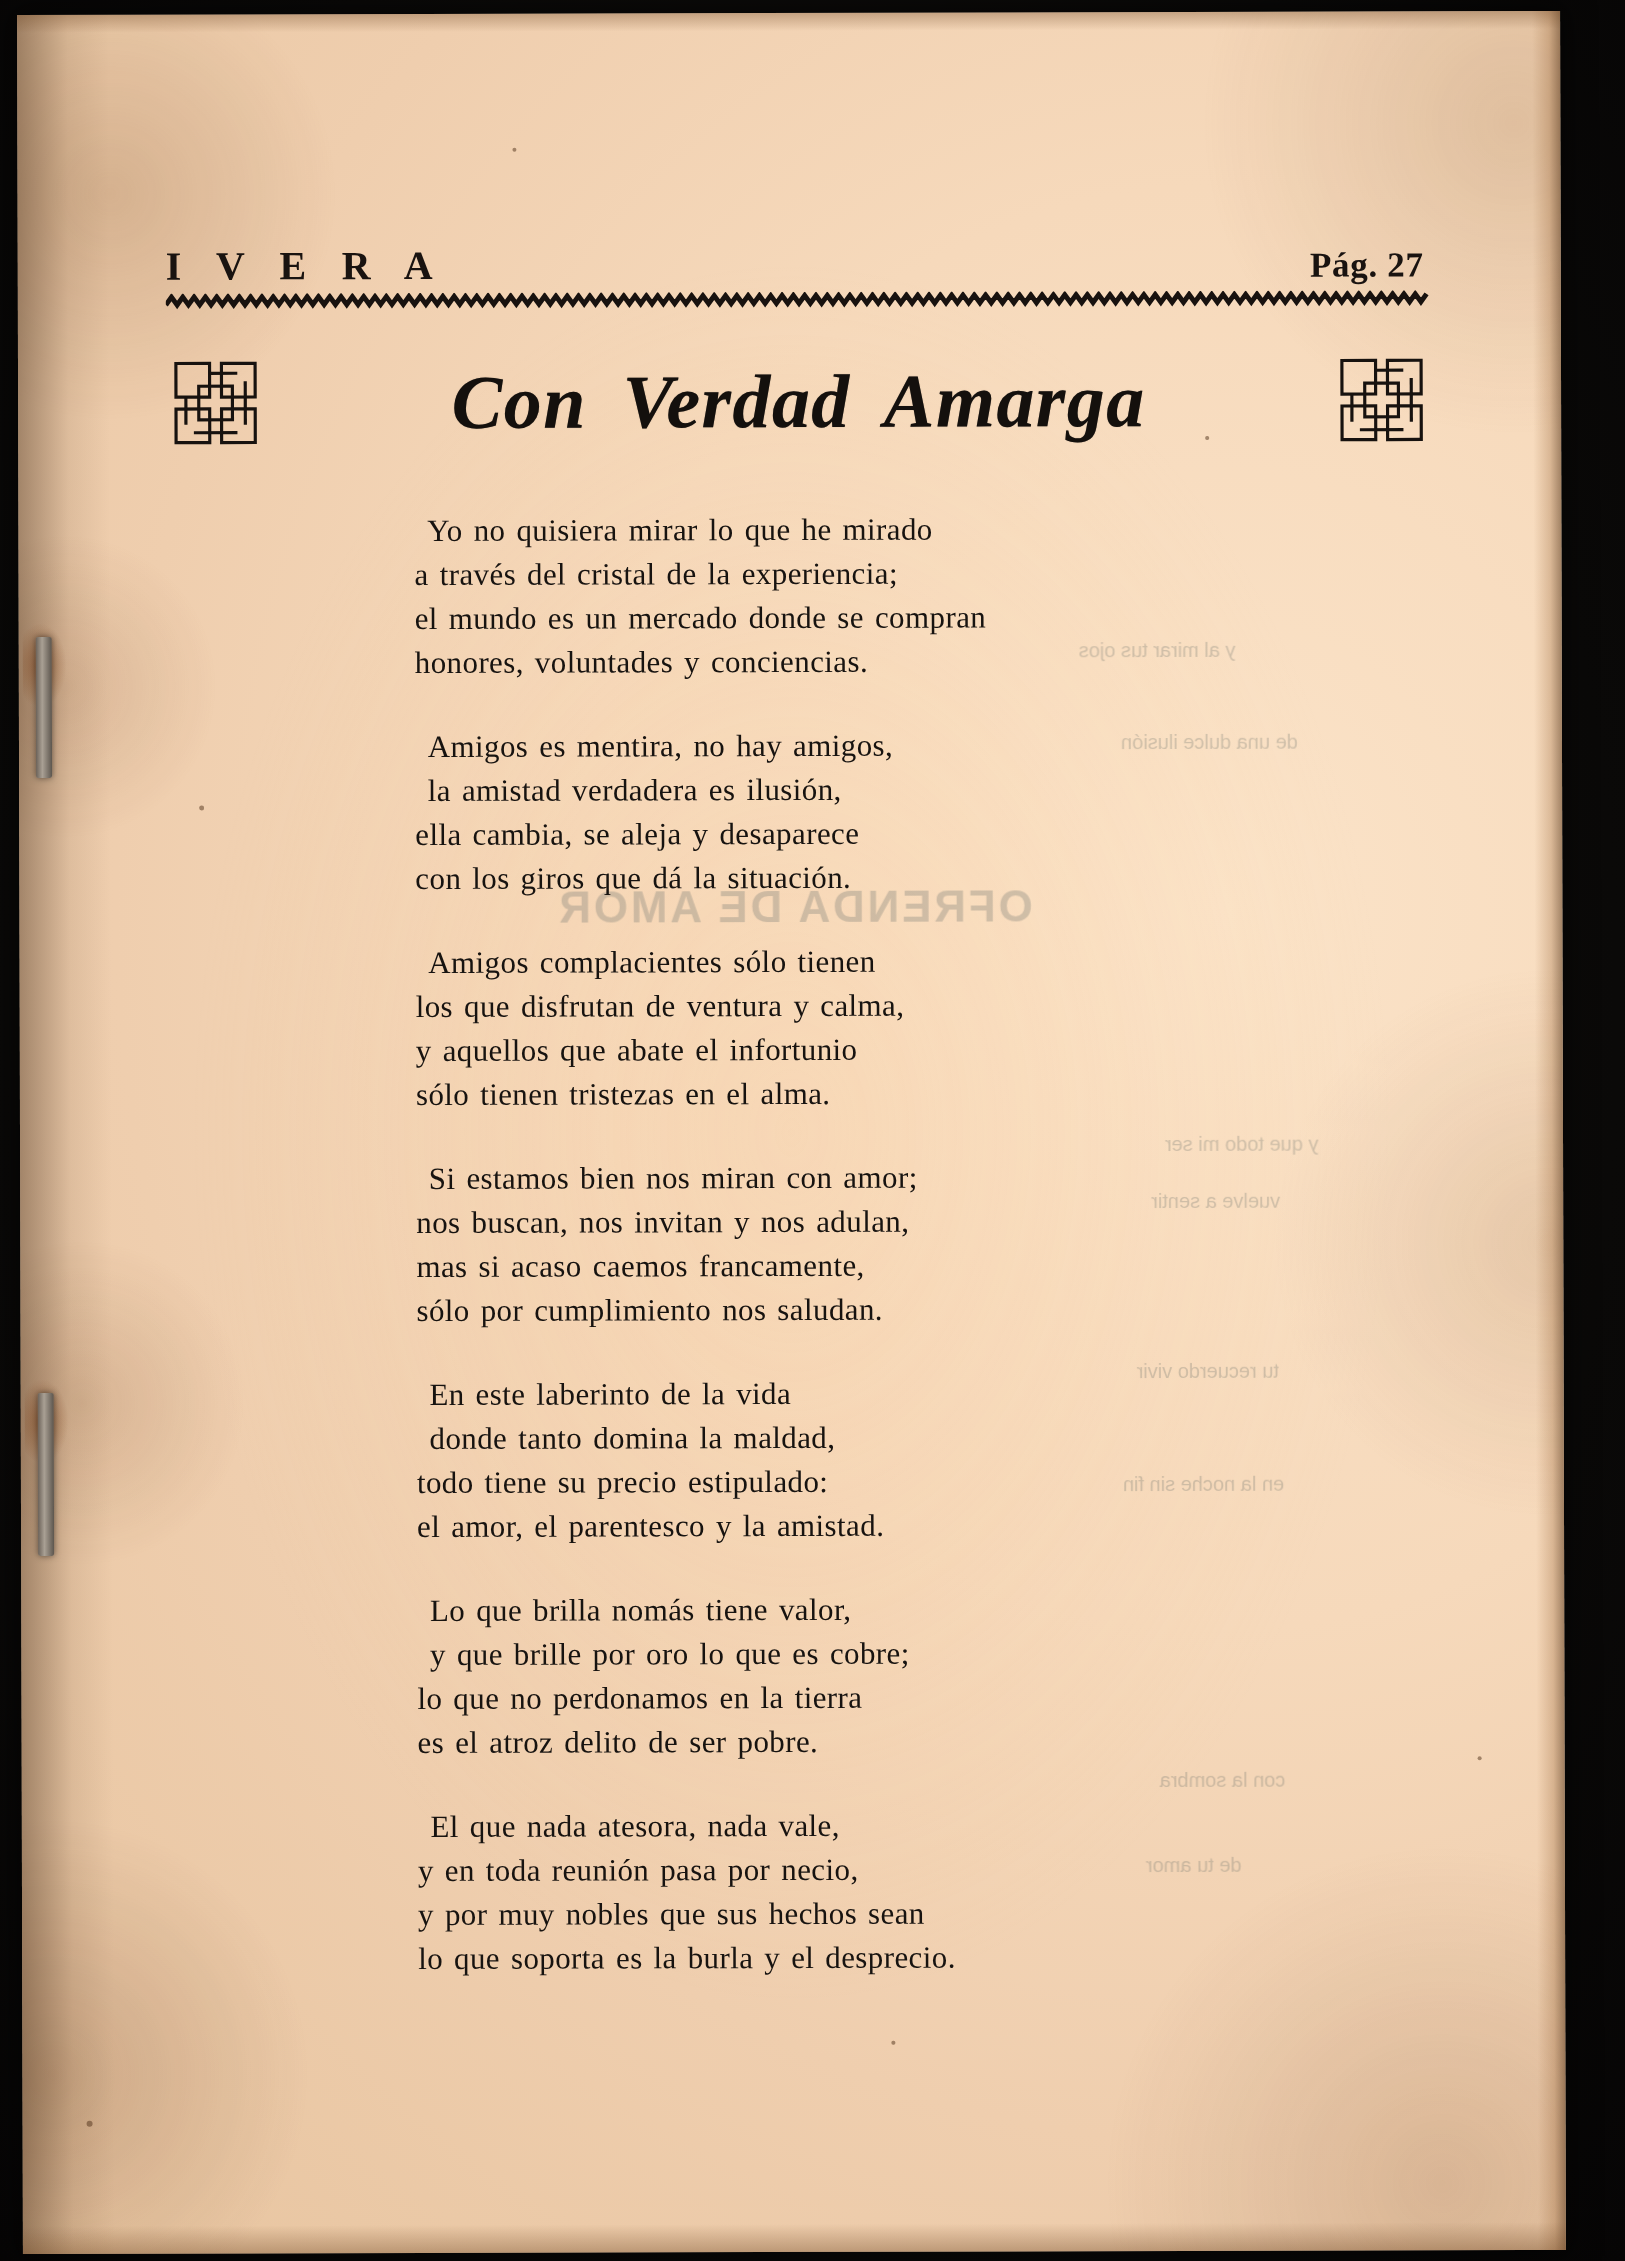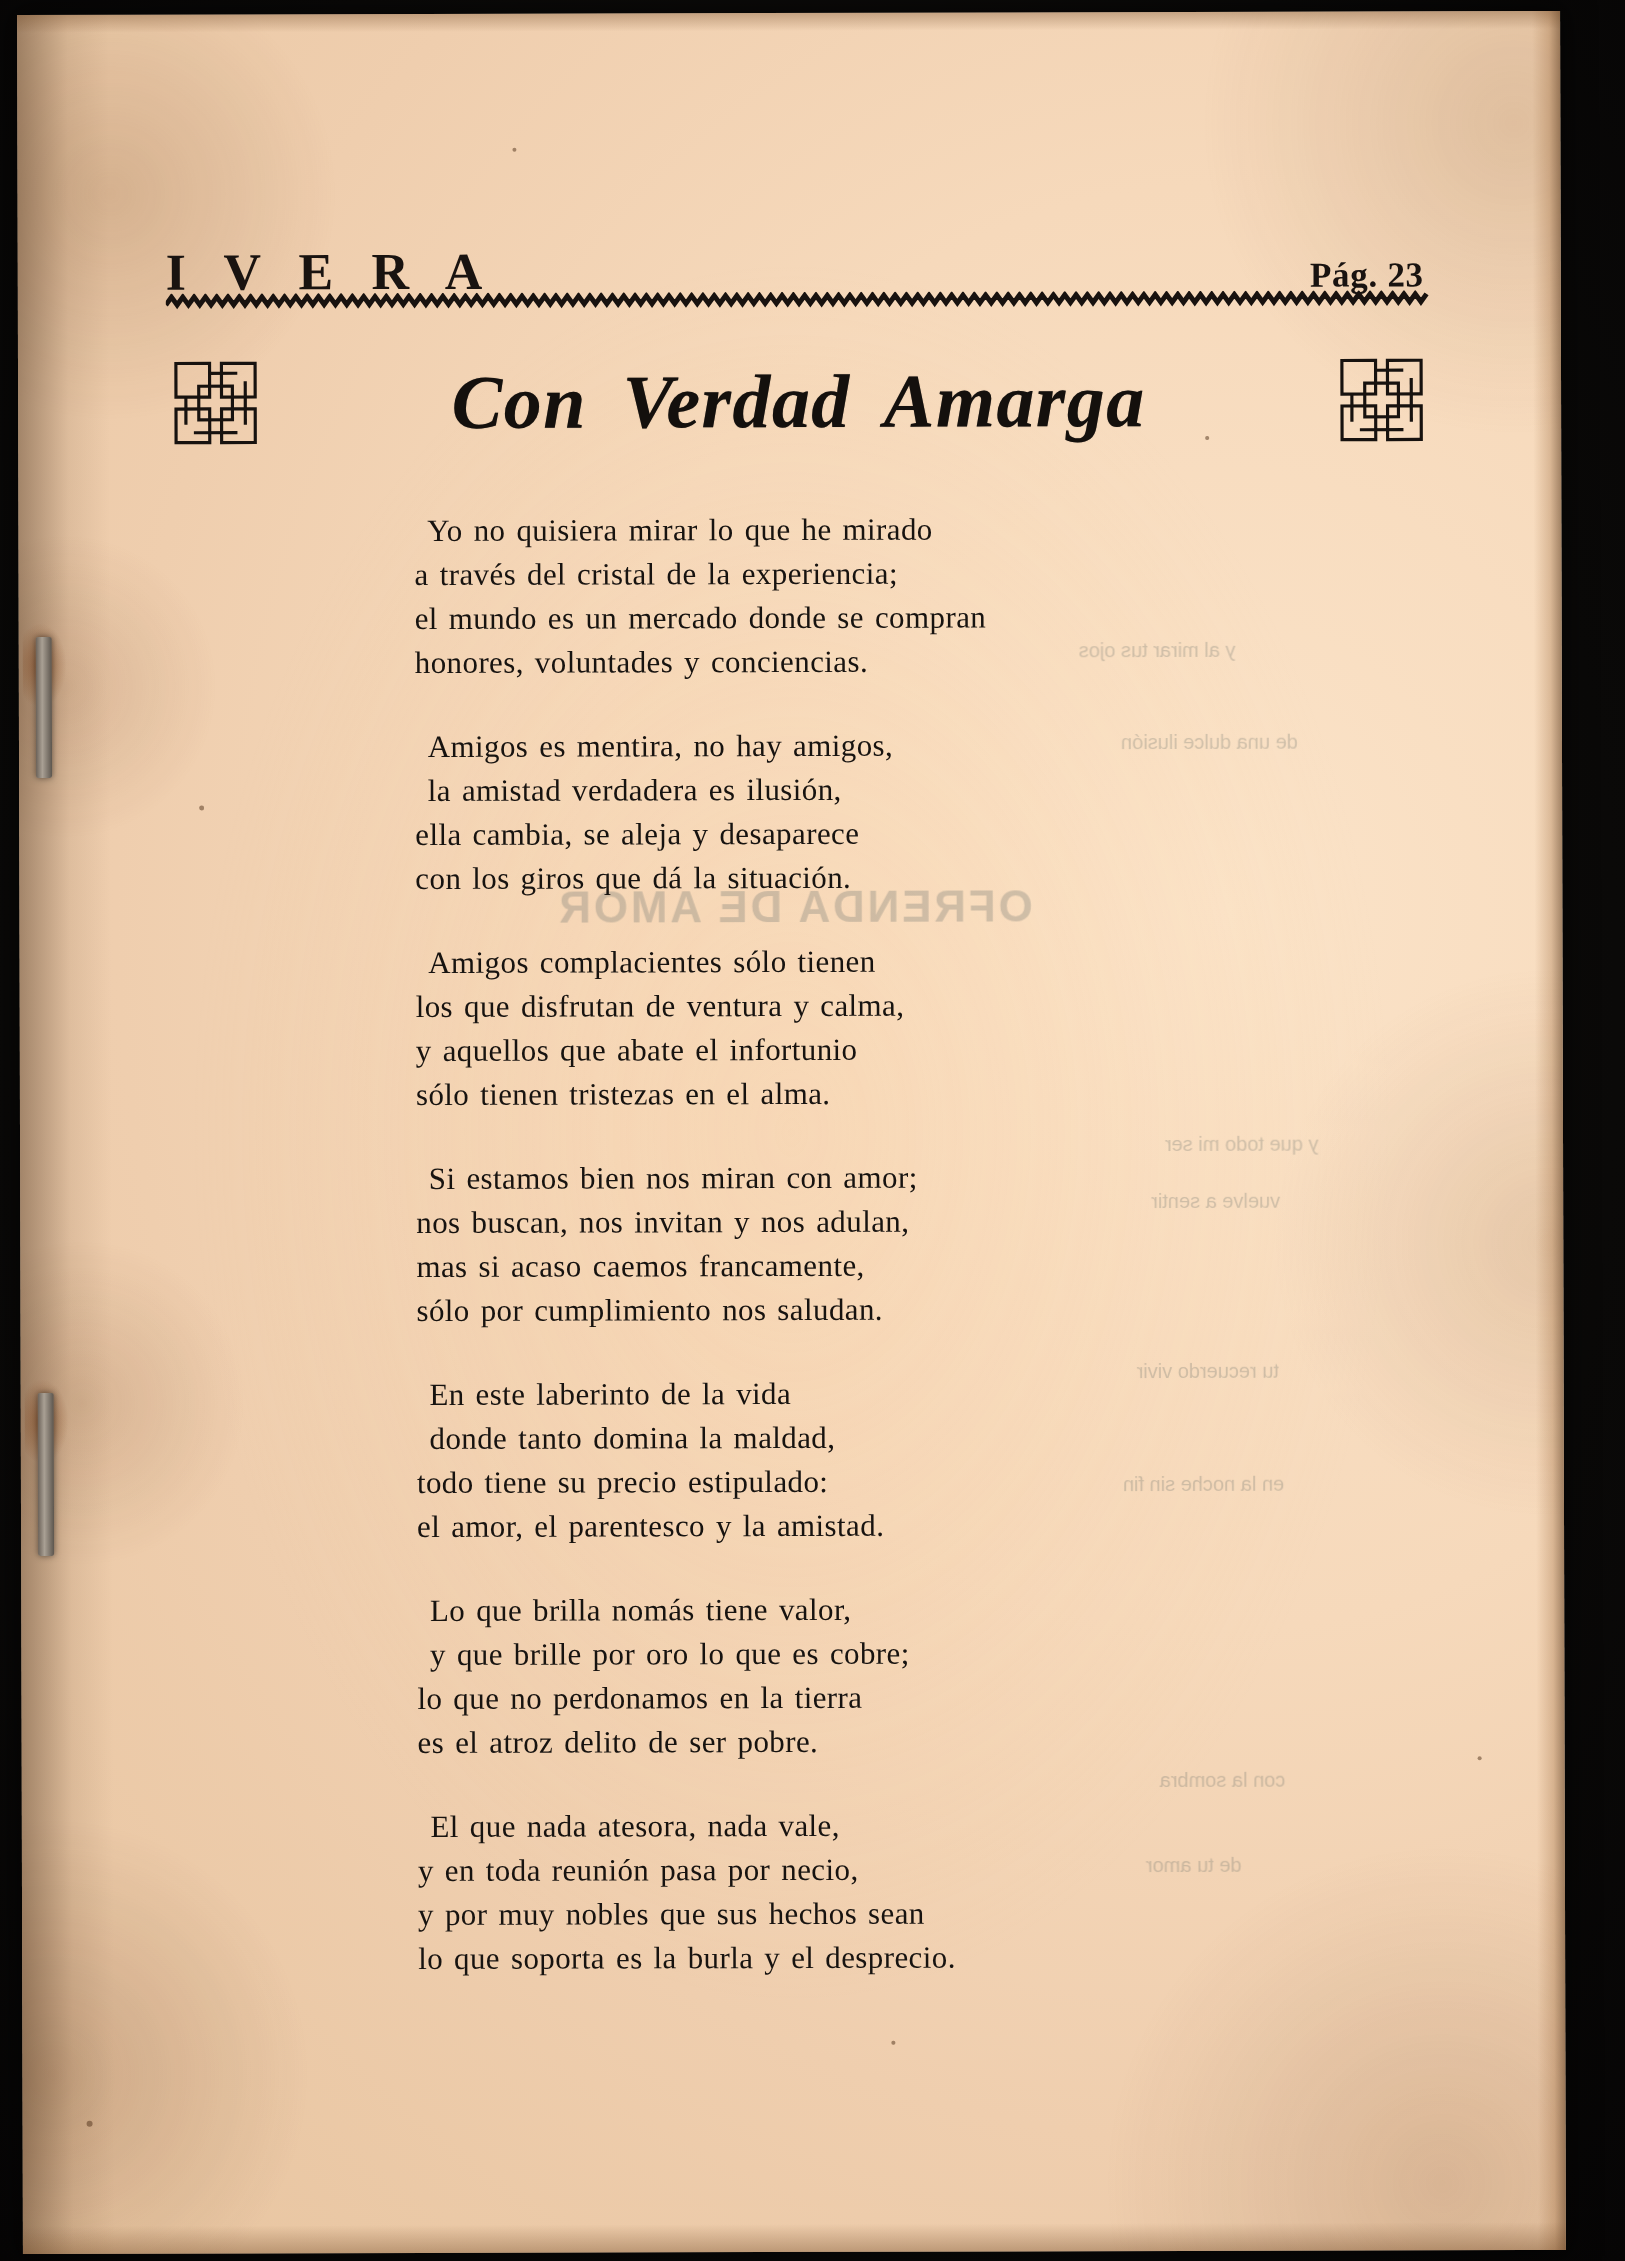--- a/index.html
+++ b/index.html
@@ -131,21 +131,21 @@
     left: 148px;
     top: 228px;
     width: 1258px;
     display: flex;
     align-items: baseline;
     justify-content: space-between;
   }
   .masthead {
     font-family: "Liberation Serif", serif;
     font-weight: bold;
-    font-size: 52px;
+    font-size: 40px;
     letter-spacing: 12.7px;
     color: #191310;
   }
   .pagenum {
     font-family: "Liberation Serif", serif;
     font-weight: bold;
     font-size: 35px;
     color: #191310;
     letter-spacing: 0.7px;
   }
@@ -222,21 +222,21 @@
     <div class="bleed bleed-line" style="left:1102px; top:714px;">de una dulce ilusión</div>
     <div class="bleed bleed-line" style="left:1145px; top:1116px;">y que todo mi ser</div>
     <div class="bleed bleed-line" style="left:1131px; top:1173px;">vuelve a sentir</div>
     <div class="bleed bleed-line" style="left:1116px; top:1343px;">tu recuerdo vivir</div>
     <div class="bleed bleed-line" style="left:1102px; top:1456px;">en la noche sin fin</div>
     <div class="bleed bleed-line" style="left:1138px; top:1752px;">con la sombra</div>
     <div class="bleed bleed-line" style="left:1124px; top:1837px;">de tu amor</div>
 
     <div class="header">
       <div class="masthead">I V E R A</div>
-      <div class="pagenum">Pág. 23</div>
+      <div class="pagenum">Pág. 27</div>
     </div>
 
     <div class="rule">
       <svg width="1265" height="18.4" viewBox="0 0 1790 26" preserveAspectRatio="none" aria-hidden="true">
         <path d="M0 16 L8 5 L16 16 L24 5 L32 16 L40 5 L48 16 L56 5 L64 16 L72 5 L80 16 L88 5 L96 16 L104 5 L112 16 L120 5 L128 16 L136 5 L144 16 L152 5 L160 16 L168 5 L176 16 L184 5 L192 16 L200 5 L208 16 L216 5 L224 16 L232 5 L240 16 L248 5 L256 16 L264 5 L272 16 L280 5 L288 16 L296 5 L304 16 L312 5 L320 16 L328 5 L336 16 L344 5 L352 16 L360 5 L368 16 L376 5 L384 16 L392 5 L400 16 L408 5 L416 16 L424 5 L432 16 L440 5 L448 16 L456 5 L464 16 L472 5 L480 16 L488 5 L496 16 L504 5 L512 16 L520 5 L528 16 L536 5 L544 16 L552 5 L560 16 L568 5 L576 16 L584 5 L592 16 L600 5 L608 16 L616 5 L624 16 L632 5 L640 16 L648 5 L656 16 L664 5 L672 16 L680 5 L688 16 L696 5 L704 16 L712 5 L720 16 L728 5 L736 16 L744 5 L752 16 L760 5 L768 16 L776 5 L784 16 L792 5 L800 16 L808 5 L816 16 L824 5 L832 16 L840 5 L848 16 L856 5 L864 16 L872 5 L880 16 L888 5 L896 16 L904 5 L912 16 L920 5 L928 16 L936 5 L944 16 L952 5 L960 16 L968 5 L976 16 L984 5 L992 16 L1000 5 L1008 16 L1016 5 L1024 16 L1032 5 L1040 16 L1048 5 L1056 16 L1064 5 L1072 16 L1080 5 L1088 16 L1096 5 L1104 16 L1112 5 L1120 16 L1128 5 L1136 16 L1144 5 L1152 16 L1160 5 L1168 16 L1176 5 L1184 16 L1192 5 L1200 16 L1208 5 L1216 16 L1224 5 L1232 16 L1240 5 L1248 16 L1256 5 L1264 16 L1272 5 L1280 16 L1288 5 L1296 16 L1304 5 L1312 16 L1320 5 L1328 16 L1336 5 L1344 16 L1352 5 L1360 16 L1368 5 L1376 16 L1384 5 L1392 16 L1400 5 L1408 16 L1416 5 L1424 16 L1432 5 L1440 16 L1448 5 L1456 16 L1464 5 L1472 16 L1480 5 L1488 16 L1496 5 L1504 16 L1512 5 L1520 16 L1528 5 L1536 16 L1544 5 L1552 16 L1560 5 L1568 16 L1576 5 L1584 16 L1592 5 L1600 16 L1608 5 L1616 16 L1624 5 L1632 16 L1640 5 L1648 16 L1656 5 L1664 16 L1672 5 L1680 16 L1688 5 L1696 16 L1704 5 L1712 16 L1720 5 L1728 16 L1736 5 L1744 16 L1752 5 L1760 16 L1768 5 L1776 16 L1784 5" fill="none" stroke="#18120f" stroke-width="7" stroke-linejoin="miter"></path>
       </svg>
     </div>
 
     <div class="title-row">
 

